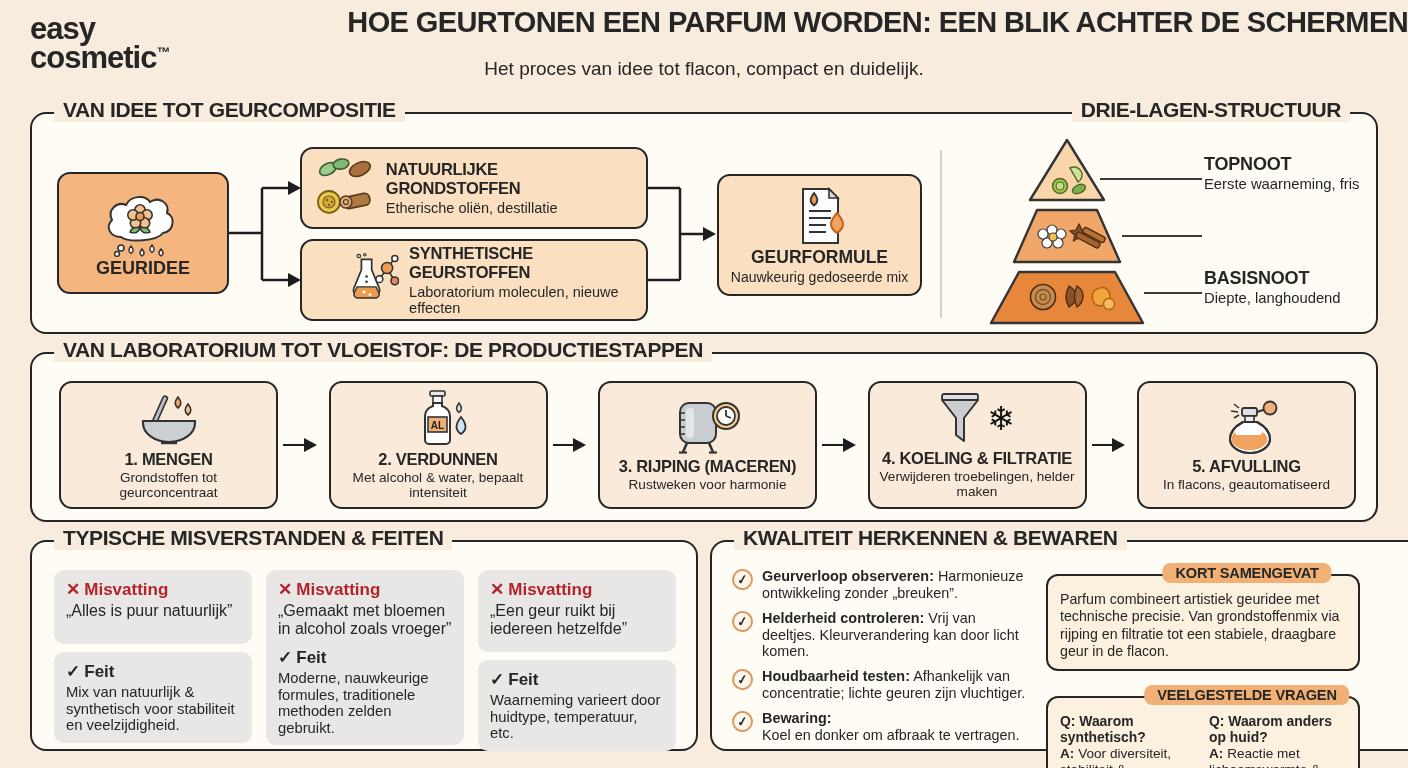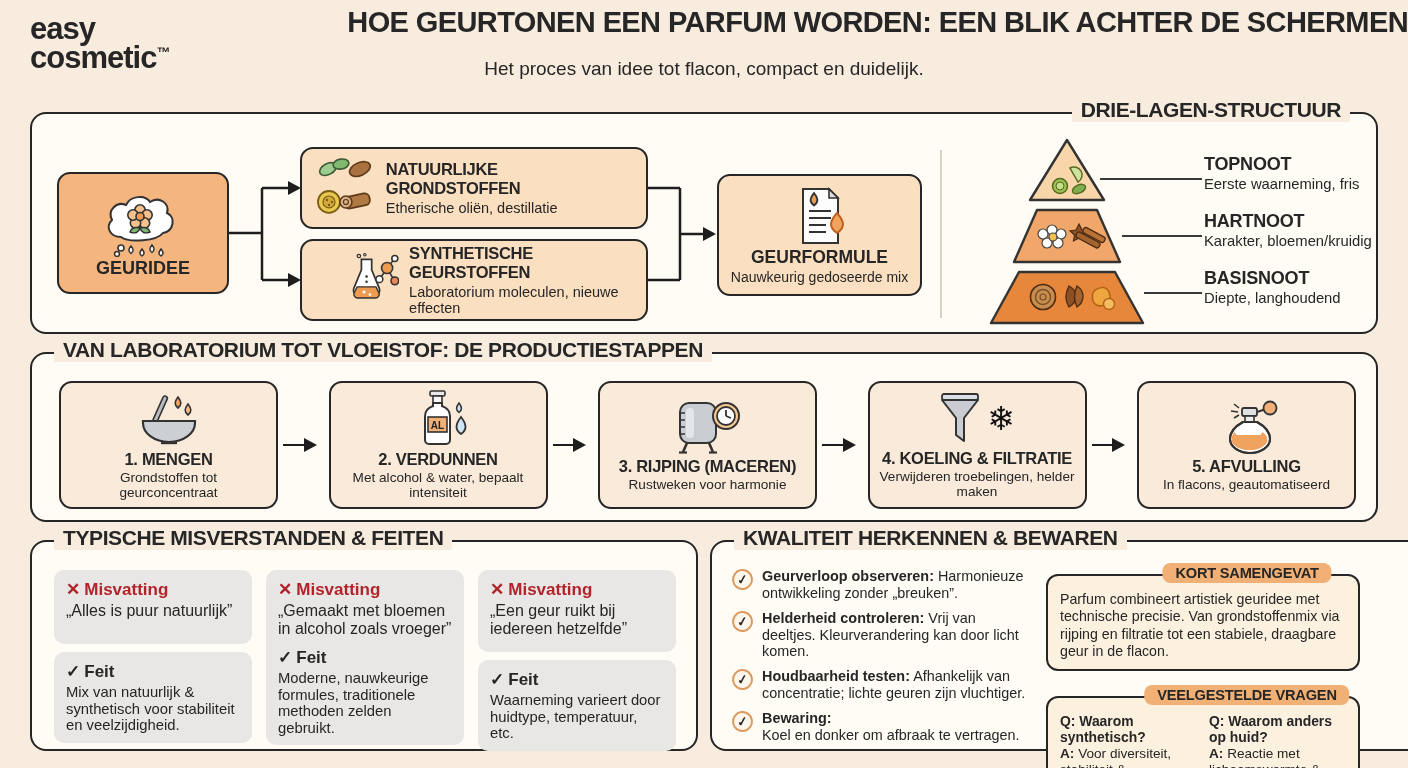--- a/index.html
+++ b/index.html
@@ -95,20 +95,21 @@
 <body>
 
 <div class="abs logo">
   <div>easy</div>
   <div><span>cosmetic</span><sup>™</sup></div>
 </div>
 <div class="abs main-title">HOE GEURTONEN EEN PARFUM WORDEN: EEN BLIK ACHTER DE SCHERMEN</div>
 <div class="abs main-subtitle">Het proces van idee tot flacon, compact en duidelijk.</div>
 
 <div class="panel" style="left:30px; top:112px; width:1348px; height:222px;">
+  <div class="legend">VAN IDEE TOT GEURCOMPOSITIE</div>
   <div class="legend right">DRIE-LAGEN-STRUCTUUR</div>
 
   <svg class="abs" style="left:0;top:0;" width="1348" height="222">
     <g stroke="#1d1d1d" stroke-width="2.5" fill="none">
       <polyline points="197,119 230,119"></polyline>
       <polyline points="230,74 230,166"></polyline>
       <polyline points="230,74 256,74"></polyline>
       <polyline points="230,166 256,166"></polyline>
       <polyline points="616,74 648,74"></polyline>
       <polyline points="616,166 648,166"></polyline>
@@ -236,24 +237,20 @@
     <circle cx="152" cy="170" r="5.5" fill="#f6bc62" stroke="#b06414" stroke-width="1.4"></circle>
   </svg>
   <div class="abs pconn" style="left:1068px; top:64px; width:102px;"></div>
   <div class="abs pconn" style="left:1090px; top:121px; width:80px;"></div>
   <div class="abs pconn" style="left:1112px; top:178px; width:58px;"></div>
 
   <div class="abs pyr-label" style="top:40px;">
     <div class="pyr-name">TOPNOOT</div>
     <div class="pyr-desc">Eerste waarneming, fris</div>
   </div>
-  <div class="abs pyr-label" style="top:97px;">
-    <div class="pyr-name">HARTNOOT</div>
-    <div class="pyr-desc">Karakter, bloemen/kruidig</div>
-  </div>
   <div class="abs pyr-label" style="top:154px;">
     <div class="pyr-name">BASISNOOT</div>
     <div class="pyr-desc">Diepte, langhoudend</div>
   </div>
 </div>
 
 <div class="panel" style="left:30px; top:352px; width:1348px; height:170px;">
   <div class="legend">VAN LABORATORIUM TOT VLOEISTOF: DE PRODUCTIESTAPPEN</div>
   <div class="steps-row">
 

